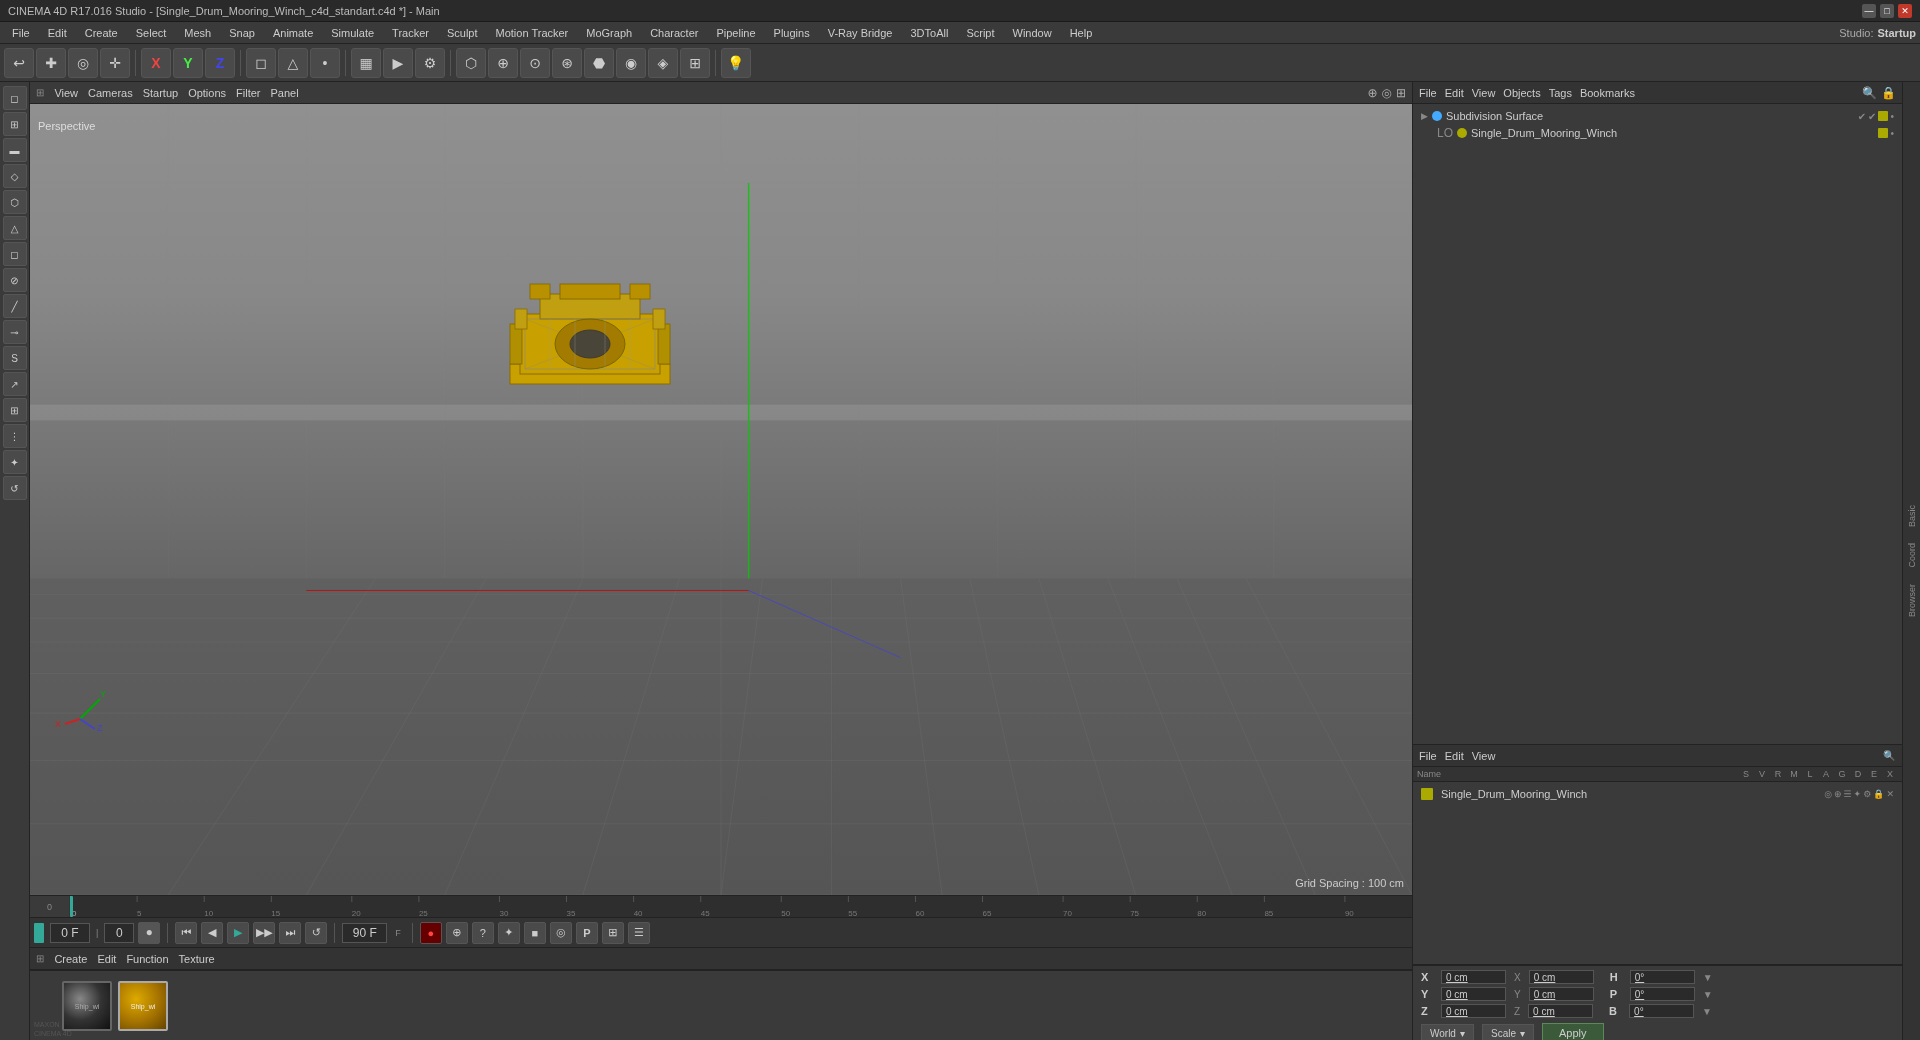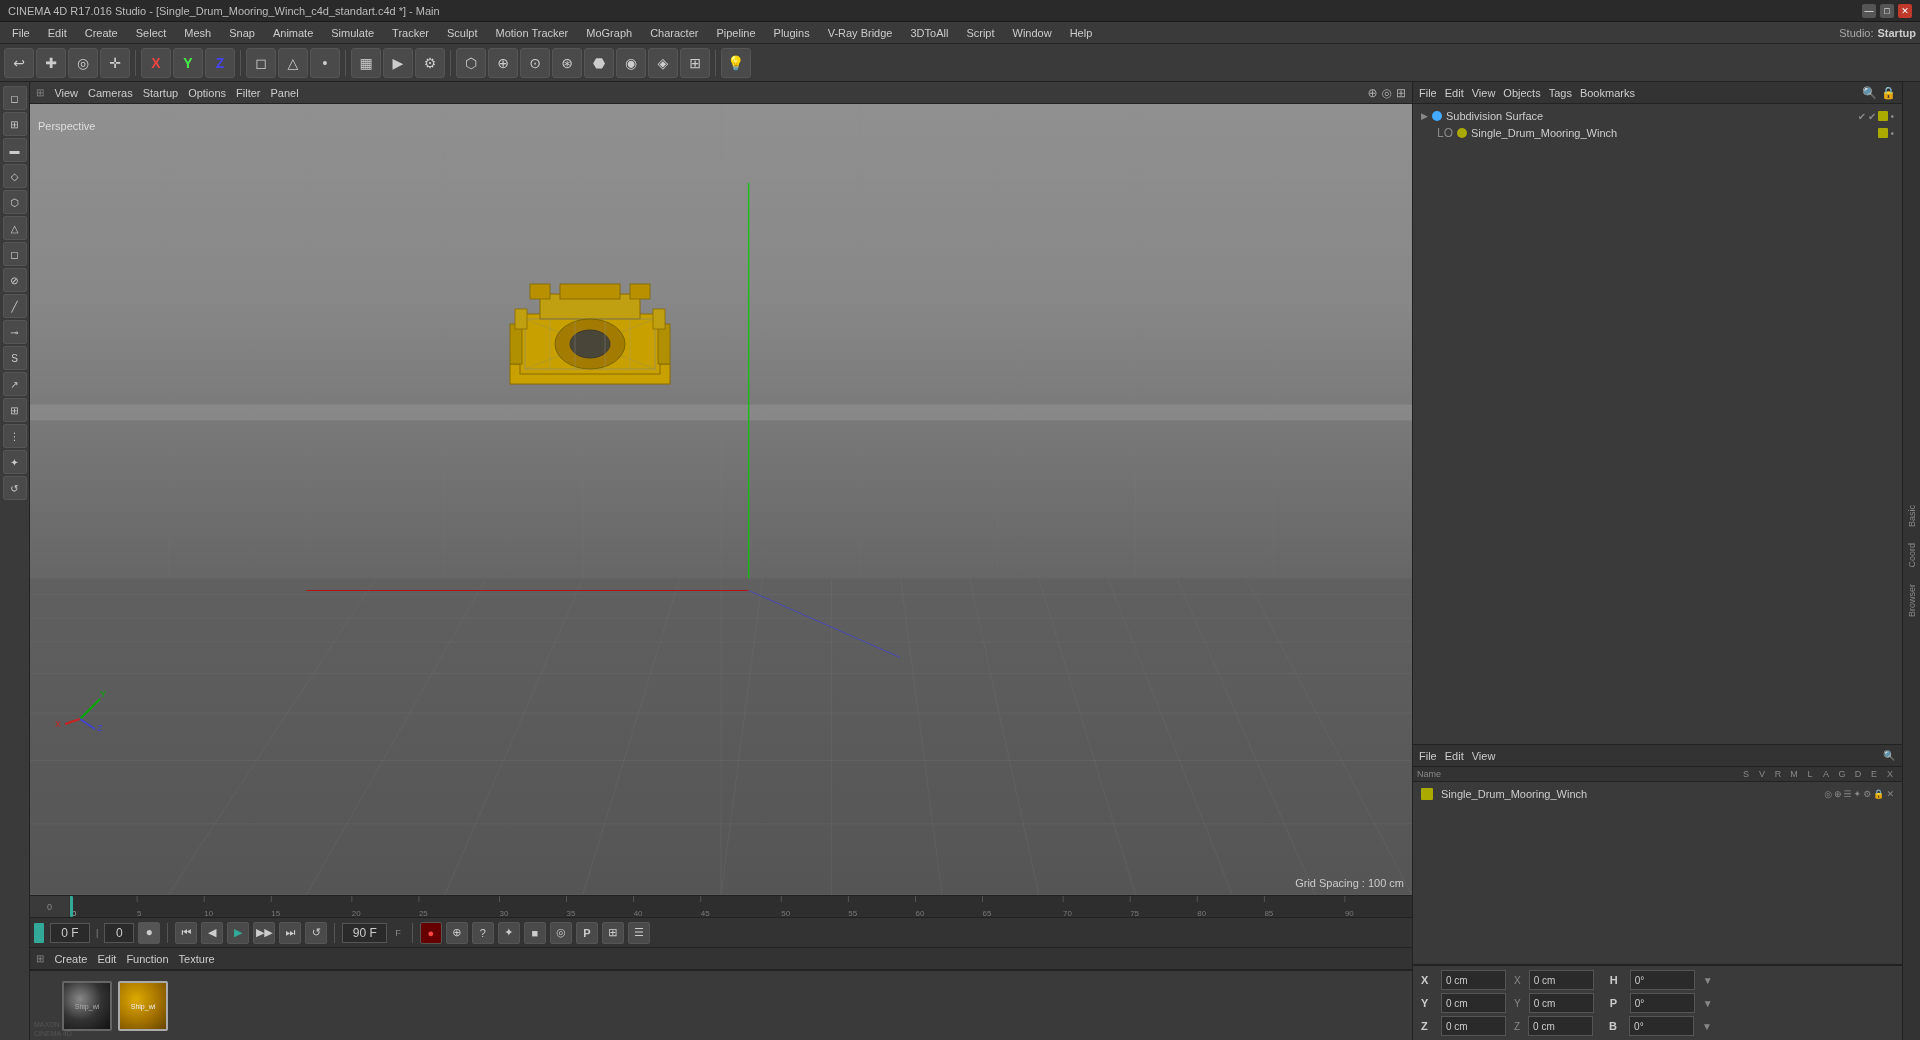--- a/index.html
+++ b/index.html
@@ -346,26 +346,27 @@
       align-items: center;
       gap: 8px;
     }
     .coord-label {
       width: 12px;
       font-size: 11px;
       color: #ccc;
       font-weight: bold;
     }
     .coord-input {
-      width: 65px; height: 20px;
+      width: 65px; height: 14px;
       background: #2a2a2a;
       border: 1px solid #555;
       color: #ccc;
       font-size: 10px;
       padding: 0 4px;
+      text-decoration: underline;
     }
     .coord-mode-btn {
       height: 18px;
       background: #4a4a4a;
       border: 1px solid #555;
       color: #ccc;
       font-size: 10px;
       padding: 0 8px;
       cursor: pointer;
       display: flex;

